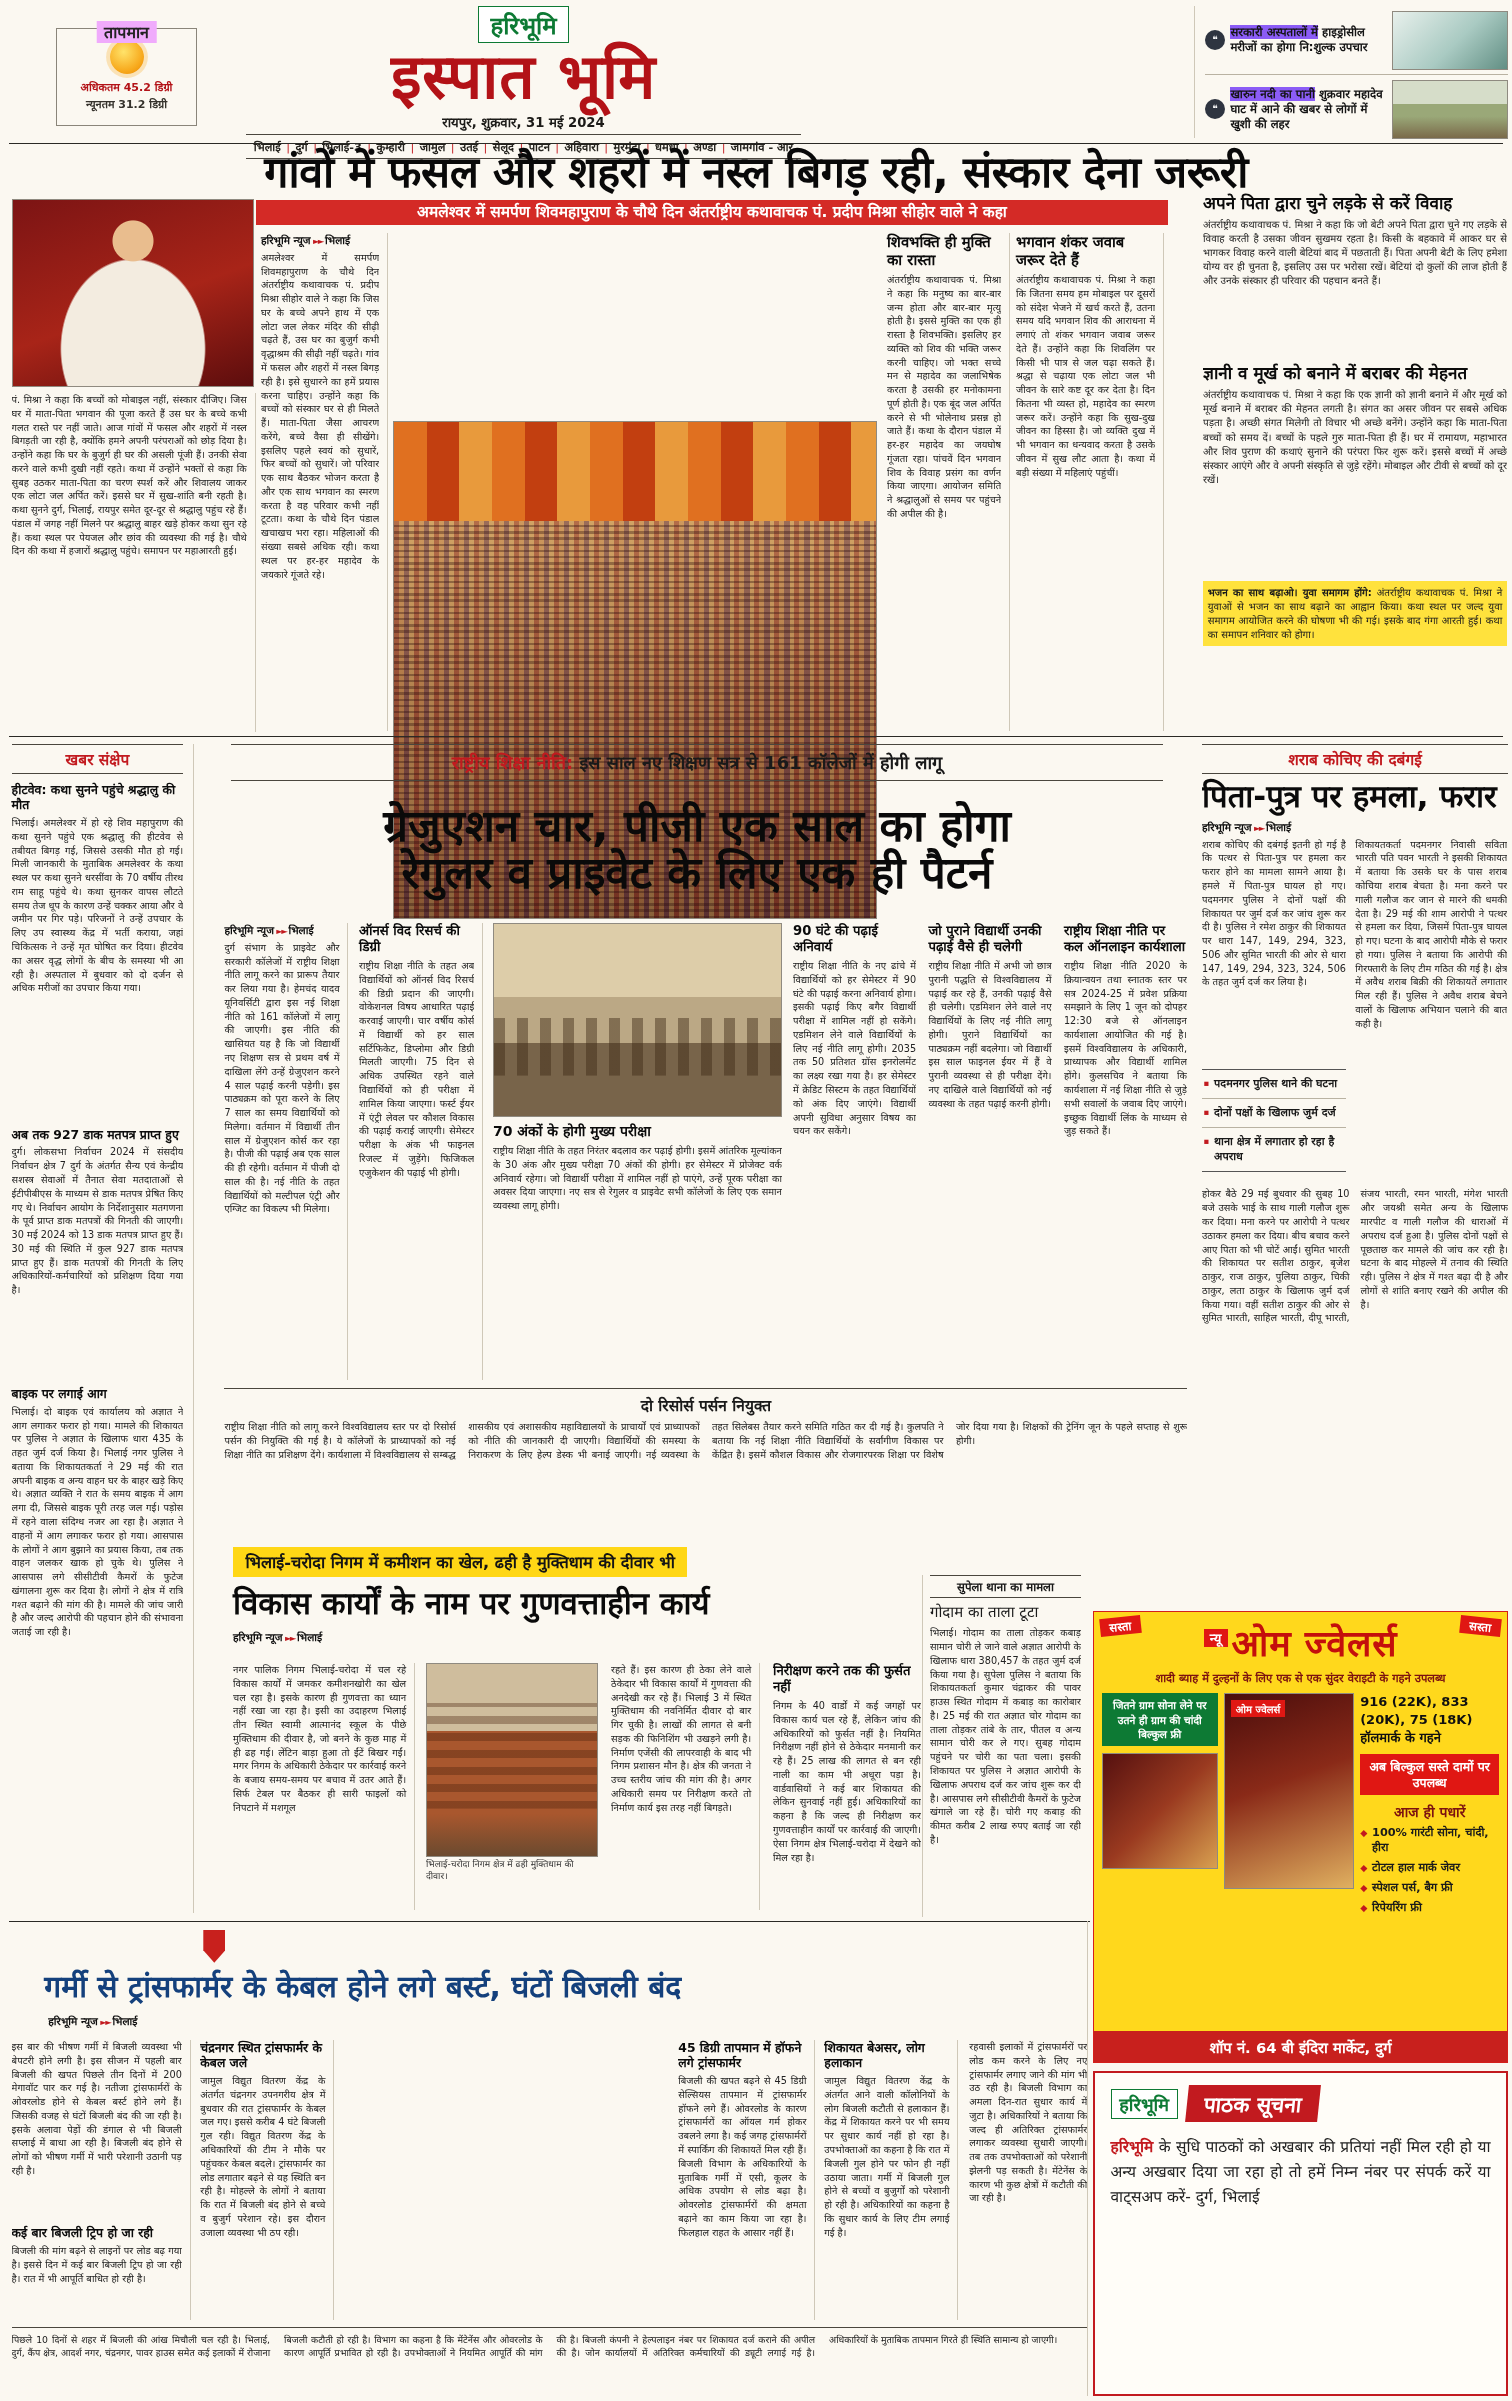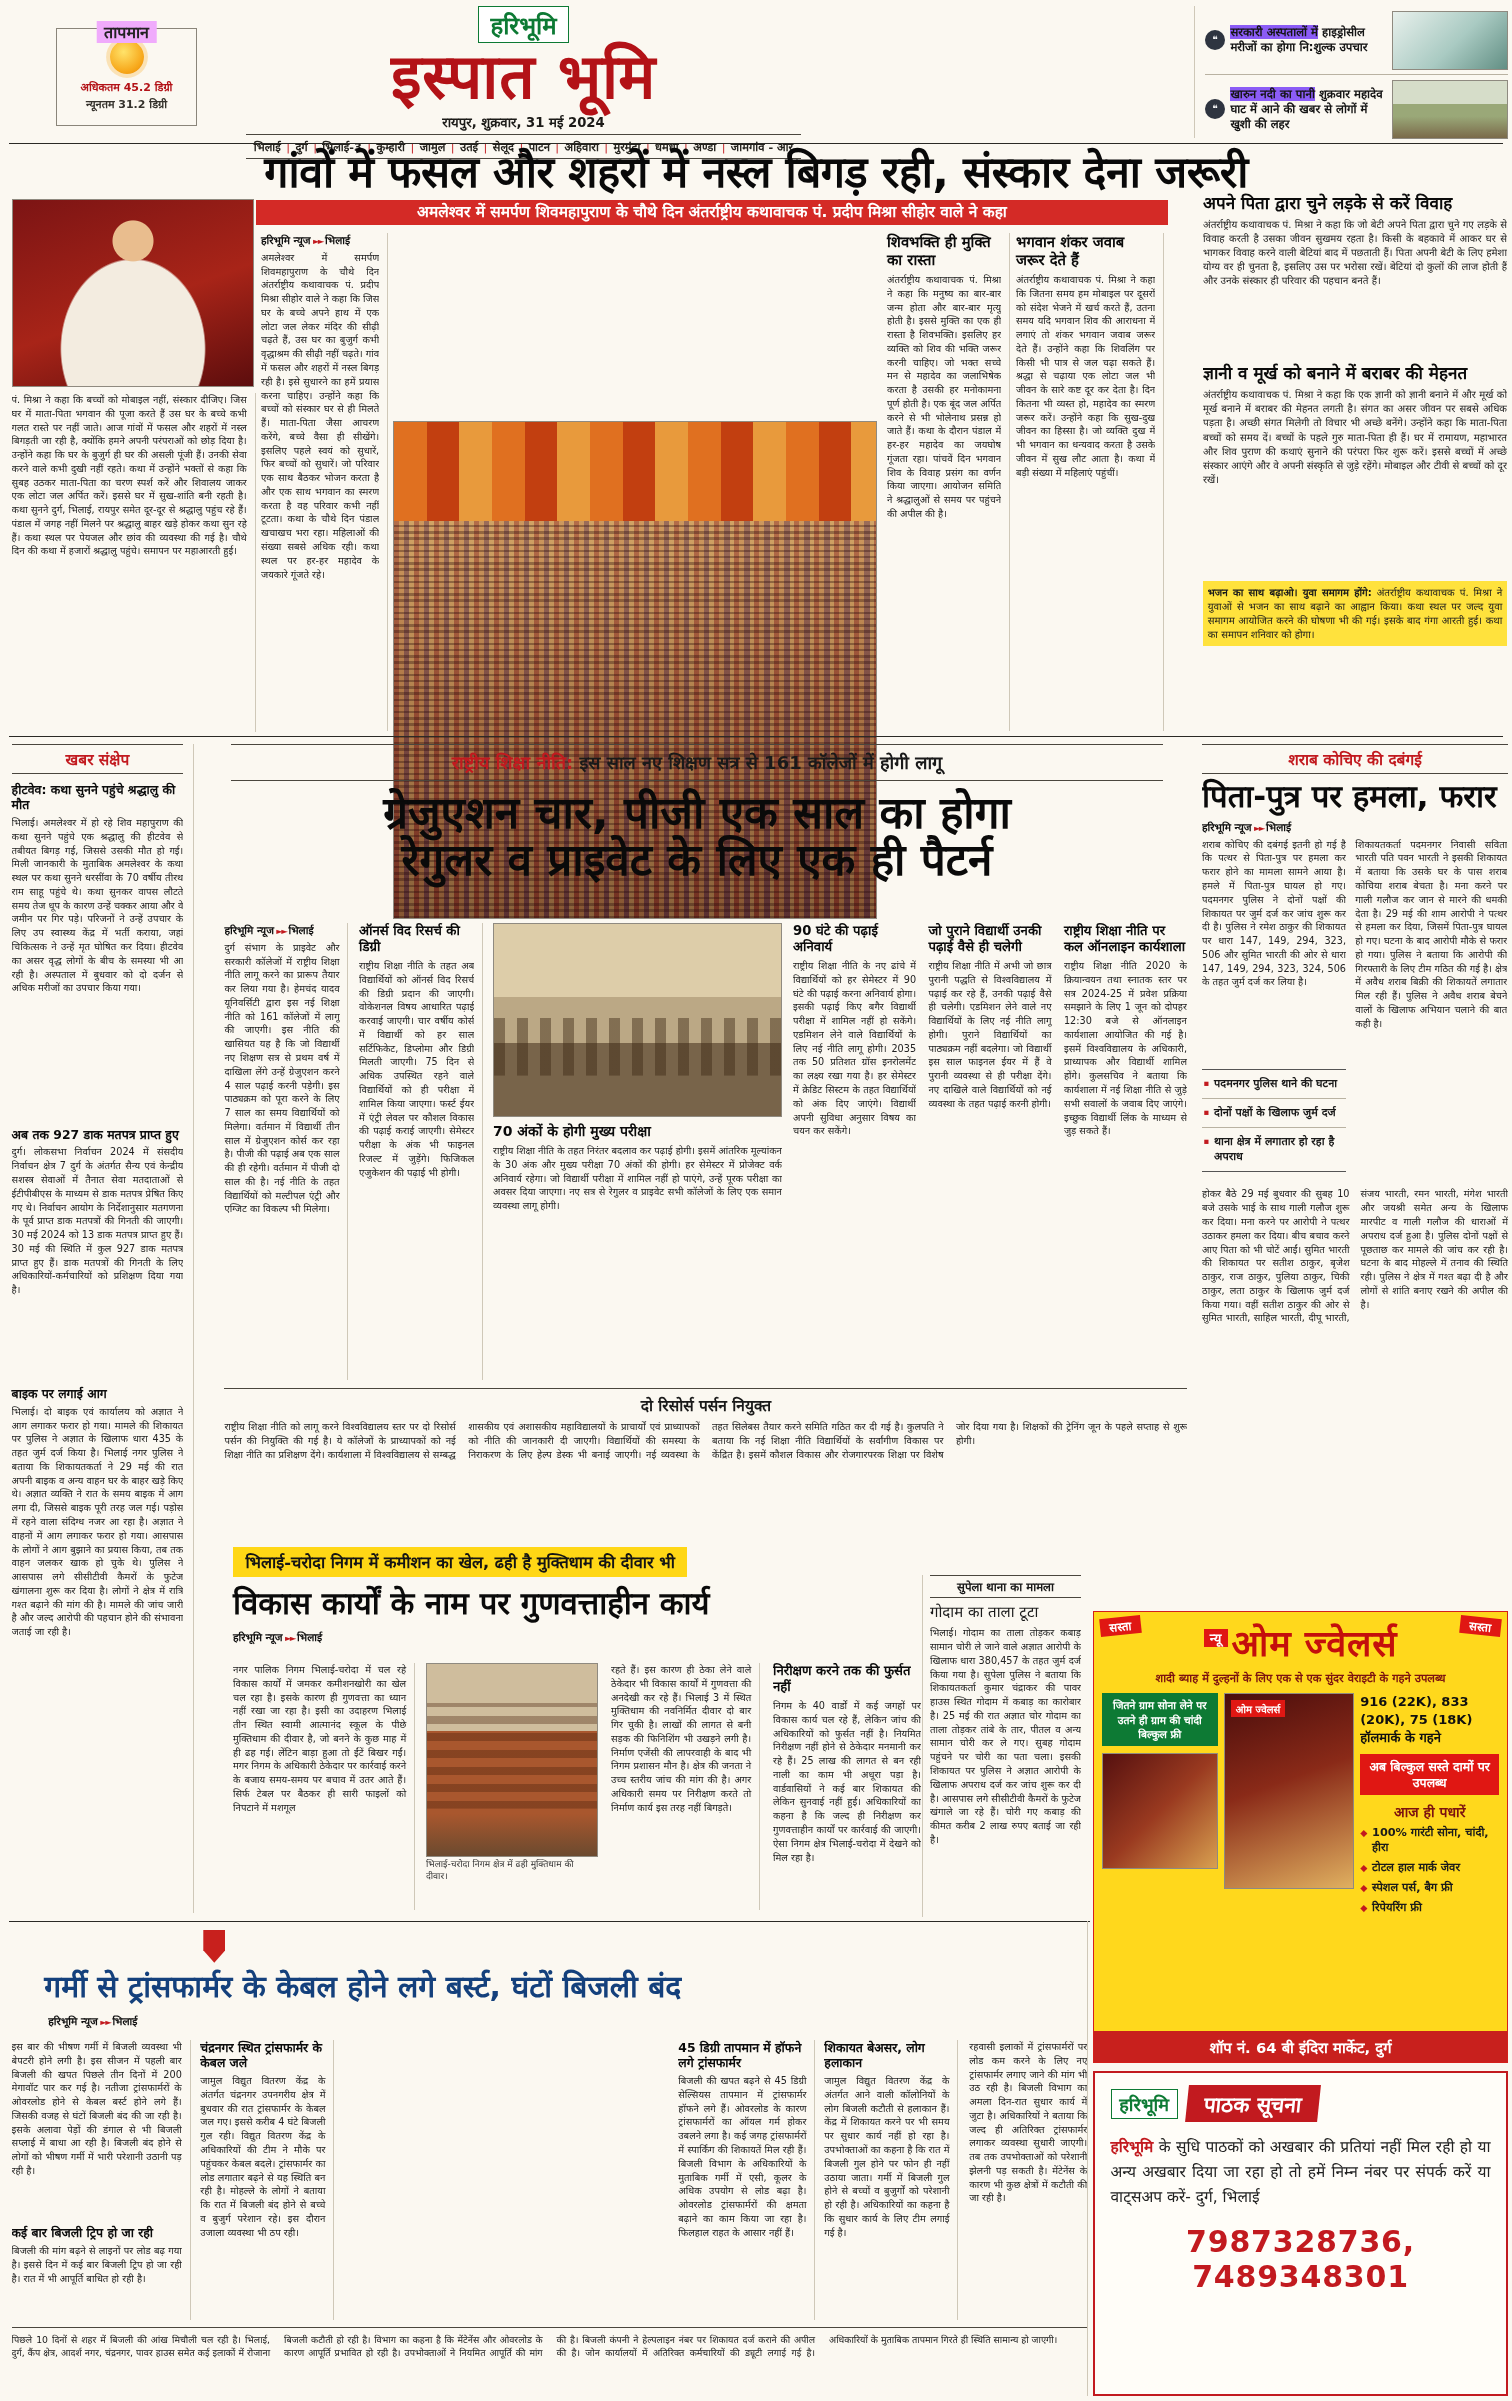--- a/index.html
+++ b/index.html
@@ -179,21 +179,21 @@
     <div class="brief-hd">हीटवेव: कथा सुनने पहुंचे श्रद्धालु की मौत</div>
     <div class="bd" style="height:303px">भिलाई। अमलेश्वर में हो रहे शिव महापुराण की कथा सुनने पहुंचे एक श्रद्धालु की हीटवेव से तबीयत बिगड़ गई, जिससे उसकी मौत हो गई। मिली जानकारी के मुताबिक अमलेश्वर के कथा स्थल पर कथा सुनने धरसींवा के 70 वर्षीय तीरथ राम साहू पहुंचे थे। कथा सुनकर वापस लौटते समय तेज धूप के कारण उन्हें चक्कर आया और वे जमीन पर गिर पड़े। परिजनों ने उन्हें उपचार के लिए उप स्वास्थ्य केंद्र में भर्ती कराया, जहां चिकित्सक ने उन्हें मृत घोषित कर दिया। हीटवेव का असर वृद्ध लोगों के बीच के समस्या भी आ रही है। अस्पताल में बुधवार को दो दर्जन से अधिक मरीजों का उपचार किया गया।</div>
     <div class="brief-hd">अब तक 927 डाक मतपत्र प्राप्त हुए</div>
     <div class="bd" style="height:233px">दुर्ग। लोकसभा निर्वाचन 2024 में संसदीय निर्वाचन क्षेत्र 7 दुर्ग के अंतर्गत सैन्य एवं केन्द्रीय सशस्त्र सेवाओं में तैनात सेवा मतदाताओं से ईटीपीबीएस के माध्यम से डाक मतपत्र प्रेषित किए गए थे। निर्वाचन आयोग के निर्देशानुसार मतगणना के पूर्व प्राप्त डाक मतपत्रों की गिनती की जाएगी। 30 मई 2024 को 13 डाक मतपत्र प्राप्त हुए हैं। 30 मई की स्थिति में कुल 927 डाक मतपत्र प्राप्त हुए हैं। डाक मतपत्रों की गिनती के लिए अधिकारियों-कर्मचारियों को प्रशिक्षण दिया गया है।</div>
     <div class="brief-hd">बाइक पर लगाई आग</div>
     <div class="bd" style="height:536px">भिलाई। दो बाइक एवं कार्यालय को अज्ञात ने आग लगाकर फरार हो गया। मामले की शिकायत पर पुलिस ने अज्ञात के खिलाफ धारा 435 के तहत जुर्म दर्ज किया है। भिलाई नगर पुलिस ने बताया कि शिकायतकर्ता ने 29 मई की रात अपनी बाइक व अन्य वाहन घर के बाहर खड़े किए थे। अज्ञात व्यक्ति ने रात के समय बाइक में आग लगा दी, जिससे बाइक पूरी तरह जल गई। पड़ोस में रहने वाला संदिग्ध नजर आ रहा है। अज्ञात ने वाहनों में आग लगाकर फरार हो गया। आसपास के लोगों ने आग बुझाने का प्रयास किया, तब तक वाहन जलकर खाक हो चुके थे। पुलिस ने आसपास लगे सीसीटीवी कैमरों के फुटेज खंगालना शुरू कर दिया है। लोगों ने क्षेत्र में रात्रि गश्त बढ़ाने की मांग की है। मामले की जांच जारी है और जल्द आरोपी की पहचान होने की संभावना जताई जा रही है।</div>
   </aside>
 
   <section class="abs" style="left:198px;top:744px;width:998px;height:798px">
     <div class="edu-kicker"><span class="k-red">राष्ट्रीय शिक्षा नीति:</span><span> इस साल नए शिक्षण सत्र से 161 कॉलेजों में होगी लागू</span></div>
-    <h2 class="edu-headline" style="margin-top:8px">ग्रेजुएशन चार, पीजी एक साल का होगा</h2>
+    <h2 class="edu-headline" style="margin-top:21px">ग्रेजुएशन चार, पीजी एक साल का होगा</h2>
     <h2 class="edu-headline">रेगुलर व प्राइवेट के लिए एक ही पैटर्न</h2>
 
     <div class="abs vr" style="left:26.4px;top:179px;width:124px;height:457px;padding-right:7.8px">
       <div class="byline"><span>हरि‍भूमि न्यूज</span><span class="ar">►►</span><span>भिलाई</span></div>
       <div class="bd" style="height:427px">दुर्ग संभाग के प्राइवेट और सरकारी कॉलेजों में राष्ट्रीय शिक्षा नीति लागू करने का प्रारूप तैयार कर लिया गया है। हेमचंद यादव यूनिवर्सिटी द्वारा इस नई शिक्षा नीति को 161 कॉलेजों में लागू की जाएगी। इस नीति की खासियत यह है कि जो विद्यार्थी नए शिक्षण सत्र से प्रथम वर्ष में दाखिला लेंगे उन्हें ग्रेजुएशन करने 4 साल पढ़ाई करनी पड़ेगी। इस पाठ्यक्रम को पूरा करने के लिए 7 साल का समय विद्यार्थियों को मिलेगा। वर्तमान में विद्यार्थी तीन साल में ग्रेजुएशन कोर्स कर रहा है। पीजी की पढ़ाई अब एक साल की ही रहेगी। वर्तमान में पीजी दो साल की है। नई नीति के तहत विद्यार्थियों को मल्टीपल एंट्री और एग्जिट का विकल्प भी मिलेगा।</div>
     </div>
     <div class="abs vr" style="left:161px;top:179px;width:124px;height:457px;padding-right:7.8px">
       <div class="colhd">ऑनर्स विद रिसर्च की डिग्री</div>
       <div class="bd" style="height:419px">राष्ट्रीय शिक्षा नीति के तहत अब विद्यार्थियों को ऑनर्स विद रिसर्च की डिग्री प्रदान की जाएगी। वोकेशनल विषय आधारित पढ़ाई करवाई जाएगी। चार वर्षीय कोर्स में विद्यार्थी को हर साल सर्टिफिकेट, डिप्लोमा और डिग्री मिलती जाएगी। 75 दिन से अधिक उपस्थित रहने वाले विद्यार्थियों को ही परीक्षा में शामिल किया जाएगा। फर्स्ट ईयर में एंट्री लेवल पर कौशल विकास की पढ़ाई कराई जाएगी। सेमेस्टर परीक्षा के अंक भी फाइनल रिजल्ट में जुड़ेंगे। फिजिकल एजुकेशन की पढ़ाई भी होगी।</div>
     </div>
@@ -336,17 +336,16 @@
     <div class="abs strip" style="left:2.3px;top:405px;width:1076px;height:67px">पिछले 10 दिनों से शहर में बिजली की आंख मिचौली चल रही है। भिलाई, दुर्ग, कैंप क्षेत्र, आदर्श नगर, चंद्रनगर, पावर हाउस समेत कई इलाकों में रोजाना बिजली कटौती हो रही है। विभाग का कहना है कि मेंटेनेंस और ओवरलोड के कारण आपूर्ति प्रभावित हो रही है। उपभोक्ताओं ने नियमित आपूर्ति की मांग की है। बिजली कंपनी ने हेल्पलाइन नंबर पर शिकायत दर्ज कराने की अपील की है। जोन कार्यालयों में अतिरिक्त कर्मचारियों की ड्यूटी लगाई गई है। अधिकारियों के मुताबिक तापमान गिरते ही स्थिति सामान्य हो जाएगी।</div>
   </section>
 
   <div class="abs rule-v" style="left:1087px;top:1921px;height:475px"></div>
   <section class="abs pathak" style="left:1093px;top:2071px;width:415px;height:325px">
     <div class="pk-head">
       <span class="pk-logo">हरिभूमि</span>
       <span class="pk-label">पाठक सूचना</span>
     </div>
     <p class="pk-body"><span class="b">हरिभूमि</span><span> के सुधि पाठकों को अखबार की प्रतियां नहीं मिल रही हो या अन्य अखबार दिया जा रहा हो तो हमें निम्न नंबर पर संपर्क करें या वाट्सअप करें- दुर्ग, भिलाई</span></p>
-    <div class="pk-num">7987328736, 7489348301</div>
   </section>
 
 </div>
 
 
 </body></html>

